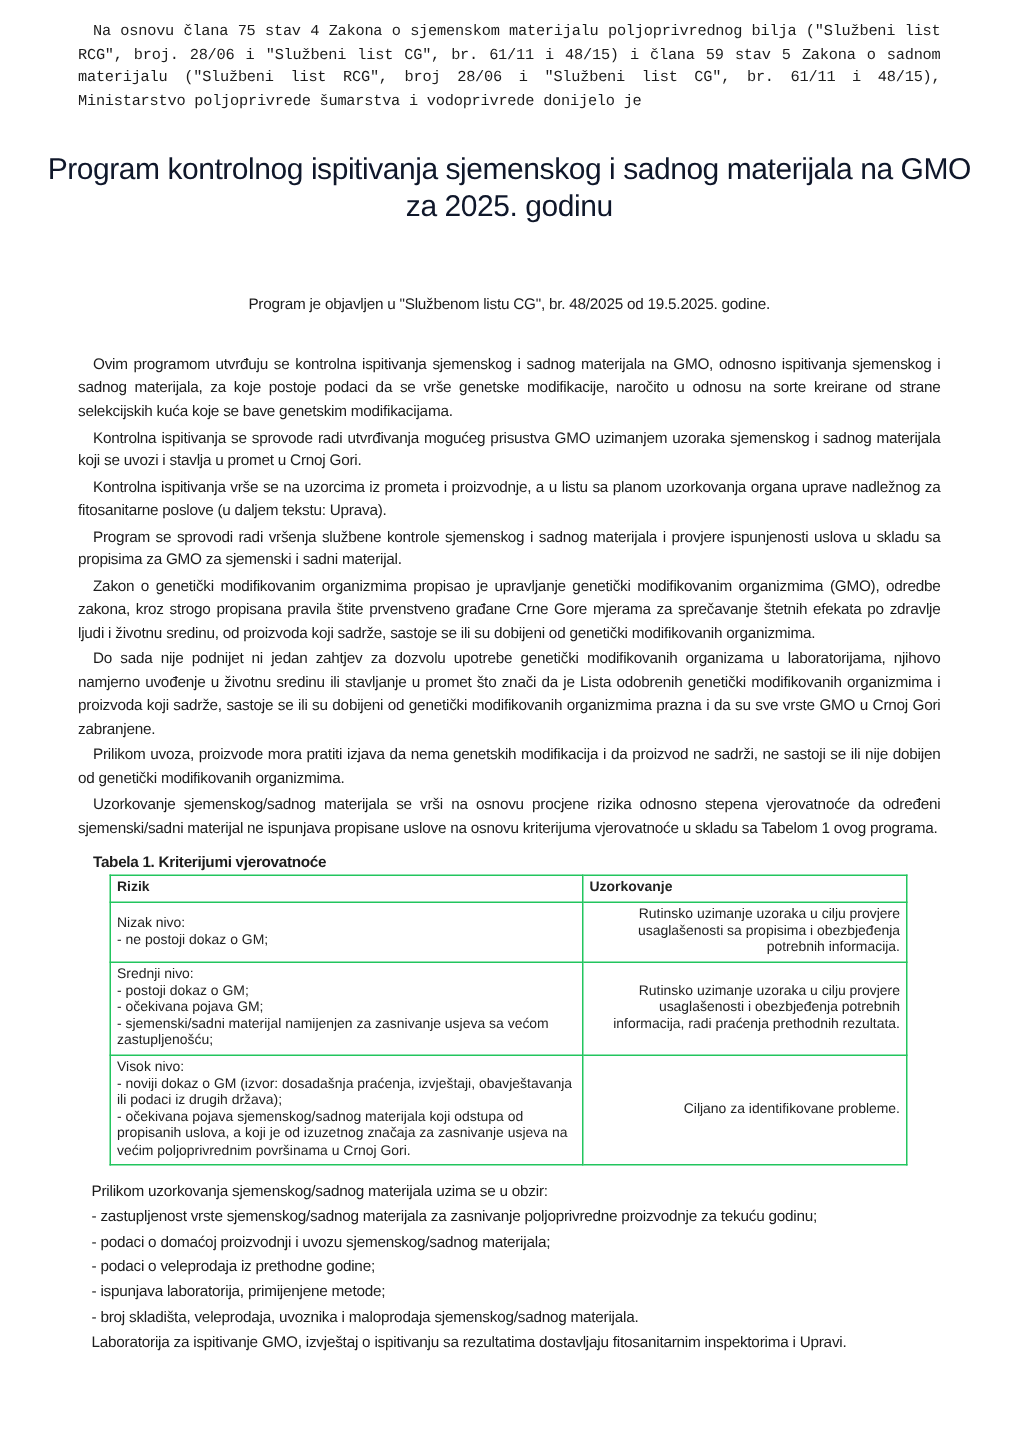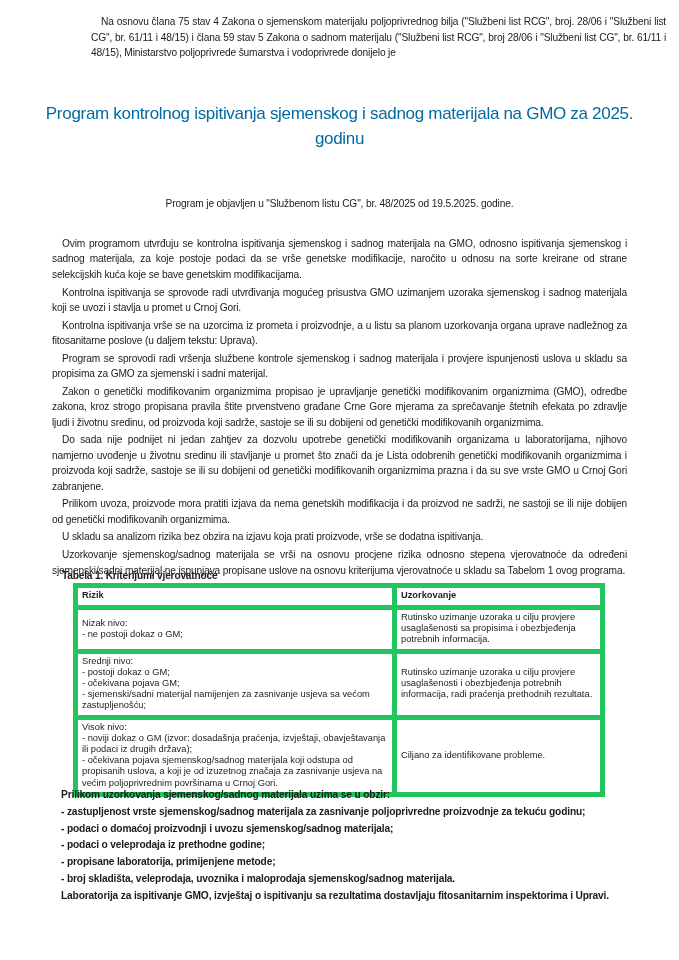--- a/index.html
+++ b/index.html
@@ -4,26 +4,26 @@
 <style>
   html, body { margin: 0; padding: 0; background: #ffffff; }
   body {
     width: 679px; height: 960px; position: relative; overflow: hidden;
     font-family: "Liberation Sans", sans-serif; color: #1c1c1c;
   }
   .page { position: absolute; left: 0; top: 0; width: 679px; height: 960px; }
   .intro {
     position: absolute; left: 52px; top: 14px; width: 575px;
     font-size: 10.2px; line-height: 15.5px; text-align: justify;
-    font-family: Liberation Sans, sans-serif; letter-spacing: -0.15px; margin-left: 39px;
+    font-family: Liberation Mono, monospace; letter-spacing: -0.15px;
   }
   .intro p { margin: 0; text-indent: 10px; }
   .title {
     position: absolute; left: 30px; top: 101px; width: 619px;
-    text-align: center; color: #0369a1; font-size: 17px; line-height: 25px;
+    text-align: center; color: #0f172a; font-size: 20px; line-height: 25px;
     font-family: "Liberation Sans", sans-serif; letter-spacing: -0.3px;
   }
   .published {
     position: absolute; left: 0; top: 197px; width: 679px; text-align: center;
     font-size: 10.2px; line-height: 14px; letter-spacing: -0.15px;
   }
   .body-text {
     position: absolute; left: 52px; top: 236px; width: 575px;
     font-size: 10.2px; line-height: 15.4px; text-align: justify;
     letter-spacing: -0.15px;
@@ -32,30 +32,30 @@
   .table-caption {
     position: absolute; left: 62px; top: 569px; font-size: 10.2px;
     font-weight: bold; line-height: 14px; letter-spacing: -0.2px; text-align: right;
   }
   table.crit {
     position: absolute; left: 73px; top: 583px; width: 532px;
     border-collapse: collapse; font-size: 9.3px; line-height: 11.2px;
     font-family: "Liberation Sans", sans-serif; color: #222;
   }
   table.crit td, table.crit th {
-    border: 5px solid #22c55e; padding: 2px 4px 3px 4px; vertical-align: top; text-align: left;
+    border: 1px solid #22c55e; padding: 2px 4px 3px 4px; vertical-align: top; text-align: left;
   }
   table.crit th { font-weight: bold; height: 12px; }
-  table.crit td.right { vertical-align: middle; }
+  table.crit td.right { vertical-align: middle; text-align: right; }
   table.crit .col-left { width: 306px; }
   .after {
     position: absolute; left: 61px; top: 787px; width: 570px;
     font-size: 10.2px; line-height: 16.8px; letter-spacing: -0.15px;
   }
-  .after div { white-space: nowrap; font-weight: bold; }
+  .after div { white-space: nowrap; }
 </style>
 </head>
 <body>
 
 <div class="page">
 
   <div class="intro">
     <p>Na osnovu člana 75 stav 4 Zakona o sjemenskom materijalu poljoprivrednog bilja ("Službeni list RCG", broj. 28/06 i "Službeni list CG", br. 61/11 i 48/15) i člana 59 stav 5 Zakona o sadnom materijalu ("Službeni list RCG", broj 28/06 i "Službeni list CG", br. 61/11 i 48/15), Ministarstvo poljoprivrede šumarstva i vodoprivrede donijelo je</p>
   </div>
 
@@ -64,21 +64,20 @@
   <div class="published">Program je objavljen u "Službenom listu CG", br. 48/2025 od 19.5.2025. godine.</div>
 
   <div class="body-text">
     <p>Ovim programom utvrđuju se kontrolna ispitivanja sjemenskog i sadnog materijala na GMO, odnosno ispitivanja sjemenskog i sadnog materijala, za koje postoje podaci da se vrše genetske modifikacije, naročito u odnosu na sorte kreirane od strane selekcijskih kuća koje se bave genetskim modifikacijama.</p>
     <p>Kontrolna ispitivanja se sprovode radi utvrđivanja mogućeg prisustva GMO uzimanjem uzoraka sjemenskog i sadnog materijala koji se uvozi i stavlja u promet u Crnoj Gori.</p>
     <p>Kontrolna ispitivanja vrše se na uzorcima iz prometa i proizvodnje, a u listu sa planom uzorkovanja organa uprave nadležnog za fitosanitarne poslove (u daljem tekstu: Uprava).</p>
     <p>Program se sprovodi radi vršenja službene kontrole sjemenskog i sadnog materijala i provjere ispunjenosti uslova u skladu sa propisima za GMO za sjemenski i sadni materijal.</p>
     <p>Zakon o genetički modifikovanim organizmima propisao je upravljanje genetički modifikovanim organizmima (GMO), odredbe zakona, kroz strogo propisana pravila štite prvenstveno građane Crne Gore mjerama za sprečavanje štetnih efekata po zdravlje ljudi i životnu sredinu, od proizvoda koji sadrže, sastoje se ili su dobijeni od genetički modifikovanih organizmima.</p>
     <p>Do sada nije podnijet ni jedan zahtjev za dozvolu upotrebe genetički modifikovanih organizama u laboratorijama, njihovo namjerno uvođenje u životnu sredinu ili stavljanje u promet što znači da je Lista odobrenih genetički modifikovanih organizmima i proizvoda koji sadrže, sastoje se ili su dobijeni od genetički modifikovanih organizmima prazna i da su sve vrste GMO u Crnoj Gori zabranjene.</p>
     <p>Prilikom uvoza, proizvode mora pratiti izjava da nema genetskih modifikacija i da proizvod ne sadrži, ne sastoji se ili nije dobijen od genetički modifikovanih organizmima.</p>
-    <p>U skladu sa analizom rizika bez obzira na izjavu koja prati proizvode, vrše se dodatna ispitivanja.</p>
     <p>Uzorkovanje sjemenskog/sadnog materijala se vrši na osnovu procjene rizika odnosno stepena vjerovatnoće da određeni sjemenski/sadni materijal ne ispunjava propisane uslove na osnovu kriterijuma vjerovatnoće u skladu sa Tabelom 1 ovog programa.</p>
   </div>
 
   <div class="table-caption">Tabela 1. Kriterijumi vjerovatnoće</div>
 
   <table class="crit">
     <tbody>
         <tr>
       <th class="col-left">Rizik</th>
       <th>Uzorkovanje</th>
@@ -108,18 +107,18 @@
       <td class="right">Ciljano za identifikovane probleme.</td>
     </tr>
   </tbody>
     </table>
 
   <div class="after">
     <div>Prilikom uzorkovanja sjemenskog/sadnog materijala uzima se u obzir:</div>
     <div>- zastupljenost vrste sjemenskog/sadnog materijala za zasnivanje poljoprivredne proizvodnje za tekuću godinu;</div>
     <div>- podaci o domaćoj proizvodnji i uvozu sjemenskog/sadnog materijala;</div>
     <div>- podaci o veleprodaja iz prethodne godine;</div>
-    <div>- propisane laboratorija, primijenjene metode;</div>
+    <div>- ispunjava laboratorija, primijenjene metode;</div>
     <div>- broj skladišta, veleprodaja, uvoznika i maloprodaja sjemenskog/sadnog materijala.</div>
     <div>Laboratorija za ispitivanje GMO, izvještaj o ispitivanju sa rezultatima dostavljaju fitosanitarnim inspektorima i Upravi.</div>
   </div>
 
 </div>
 
 </body></html>

